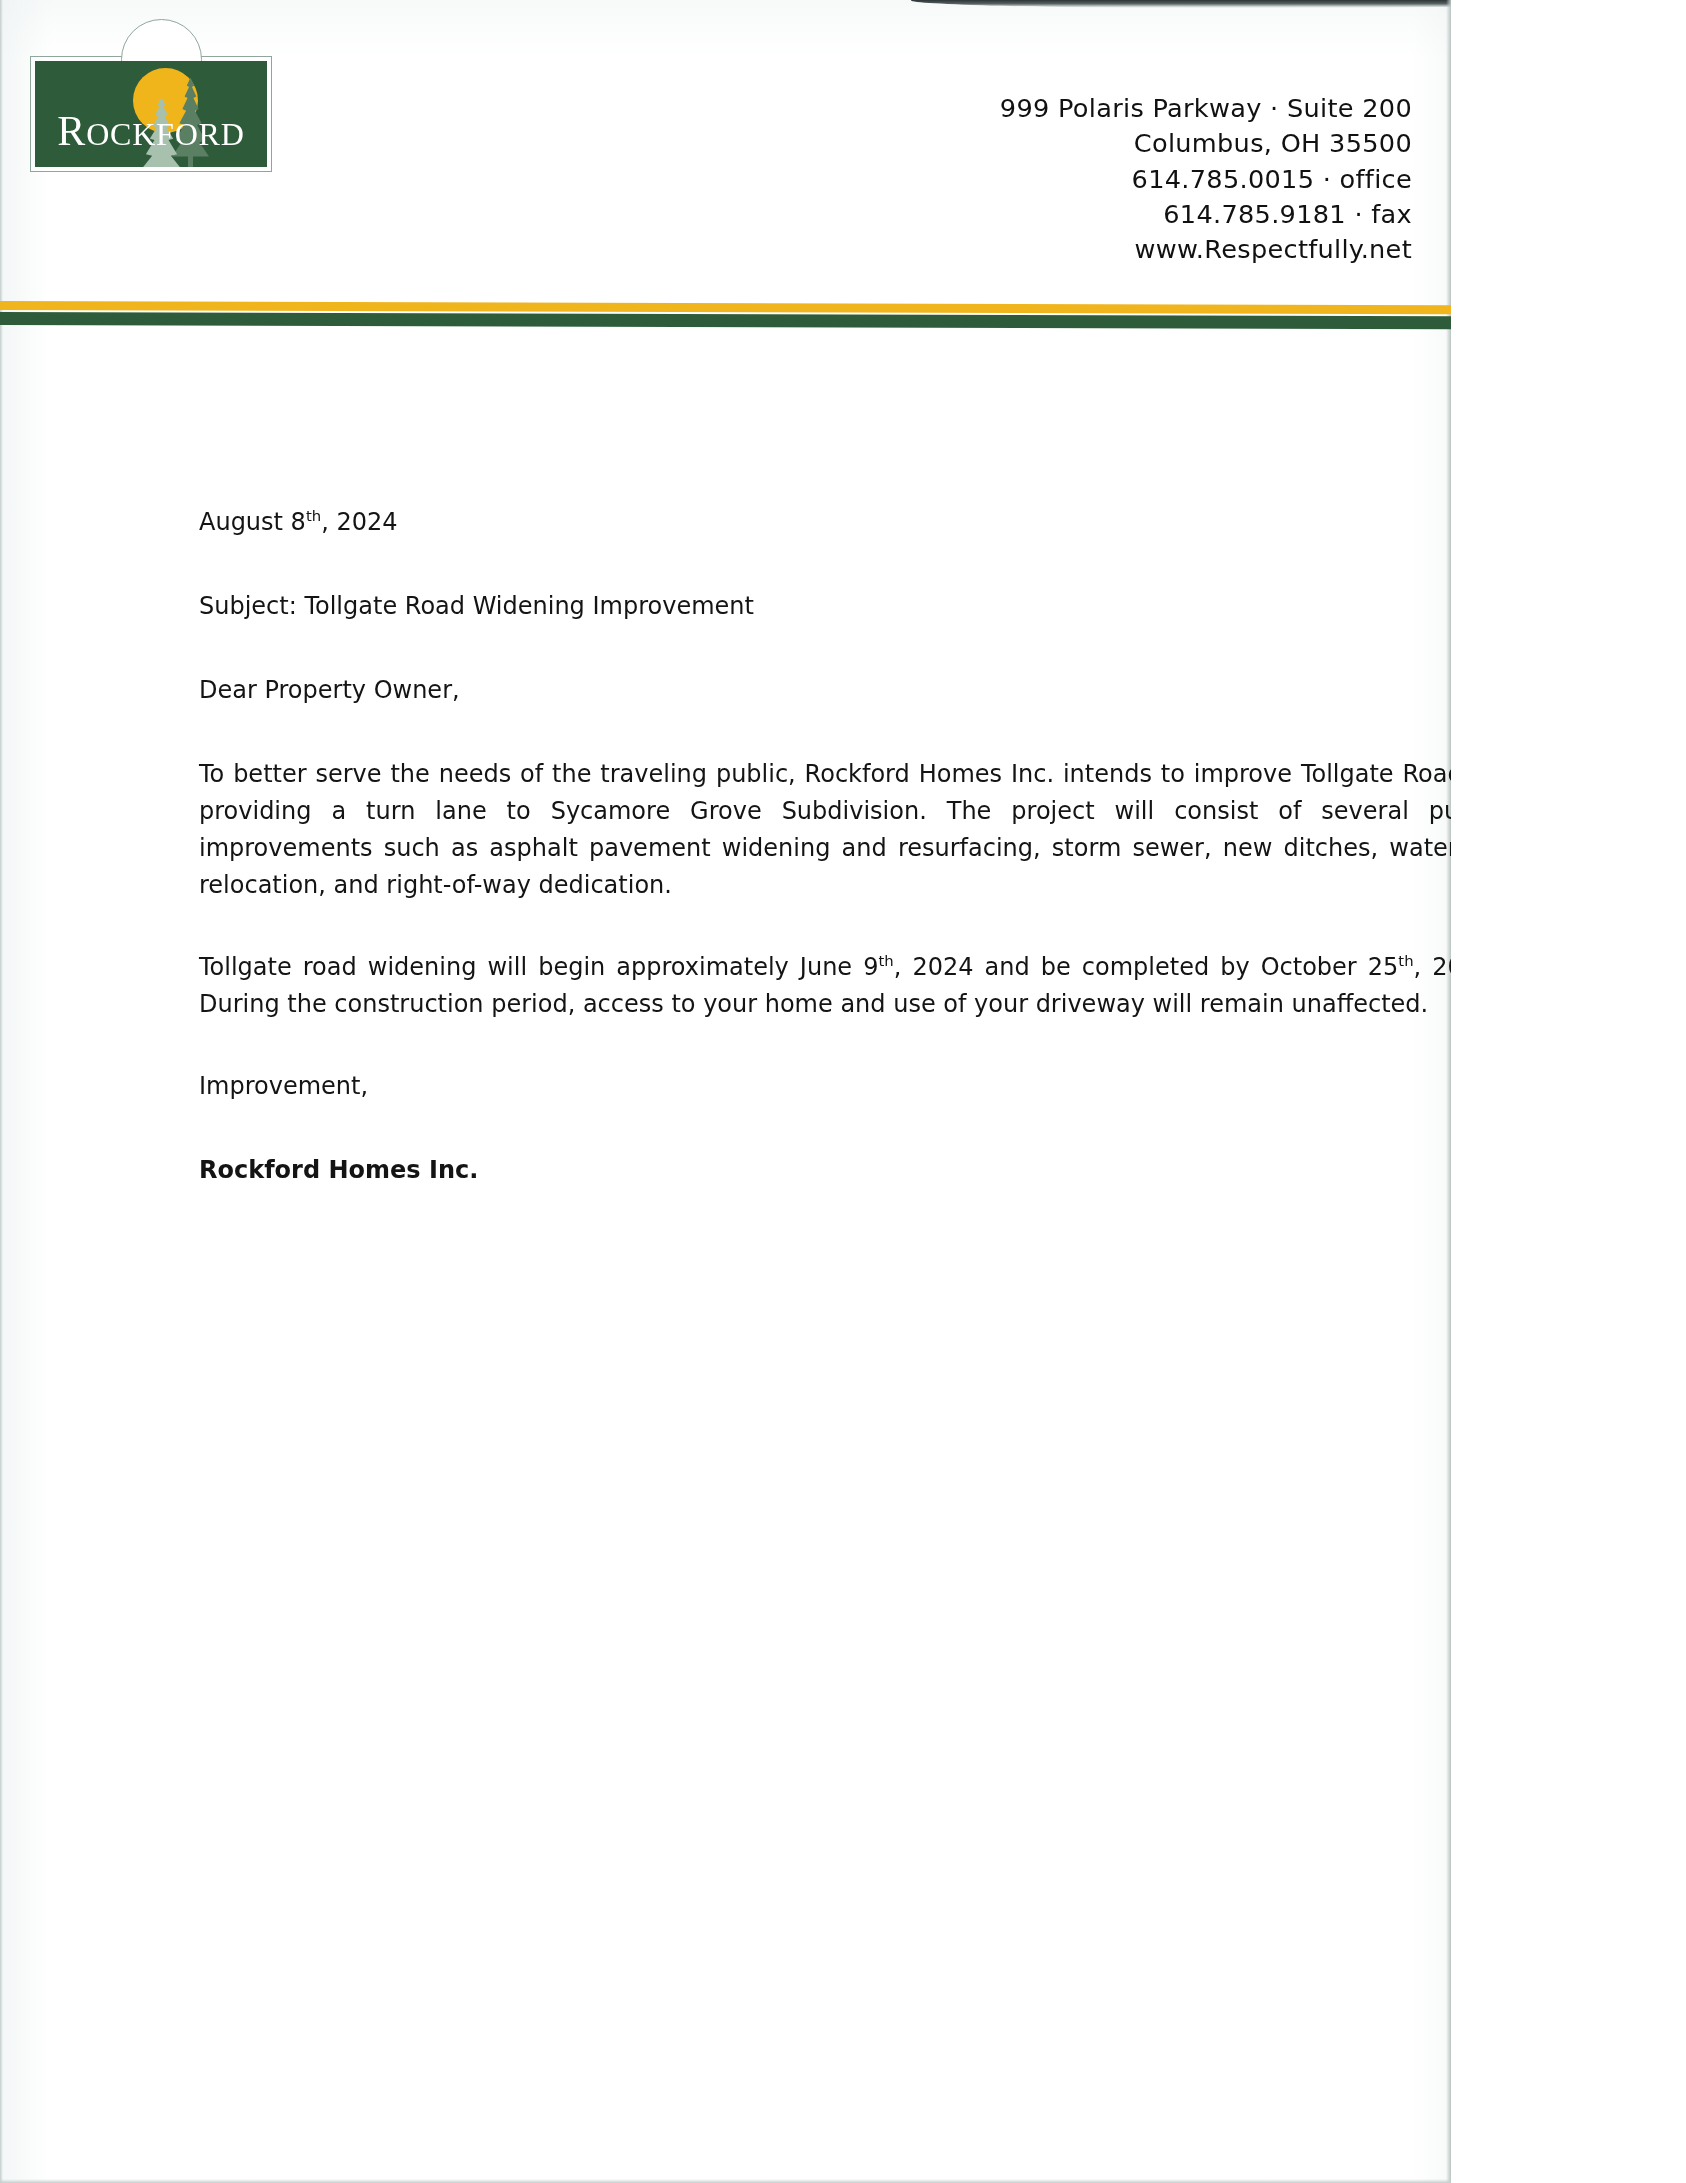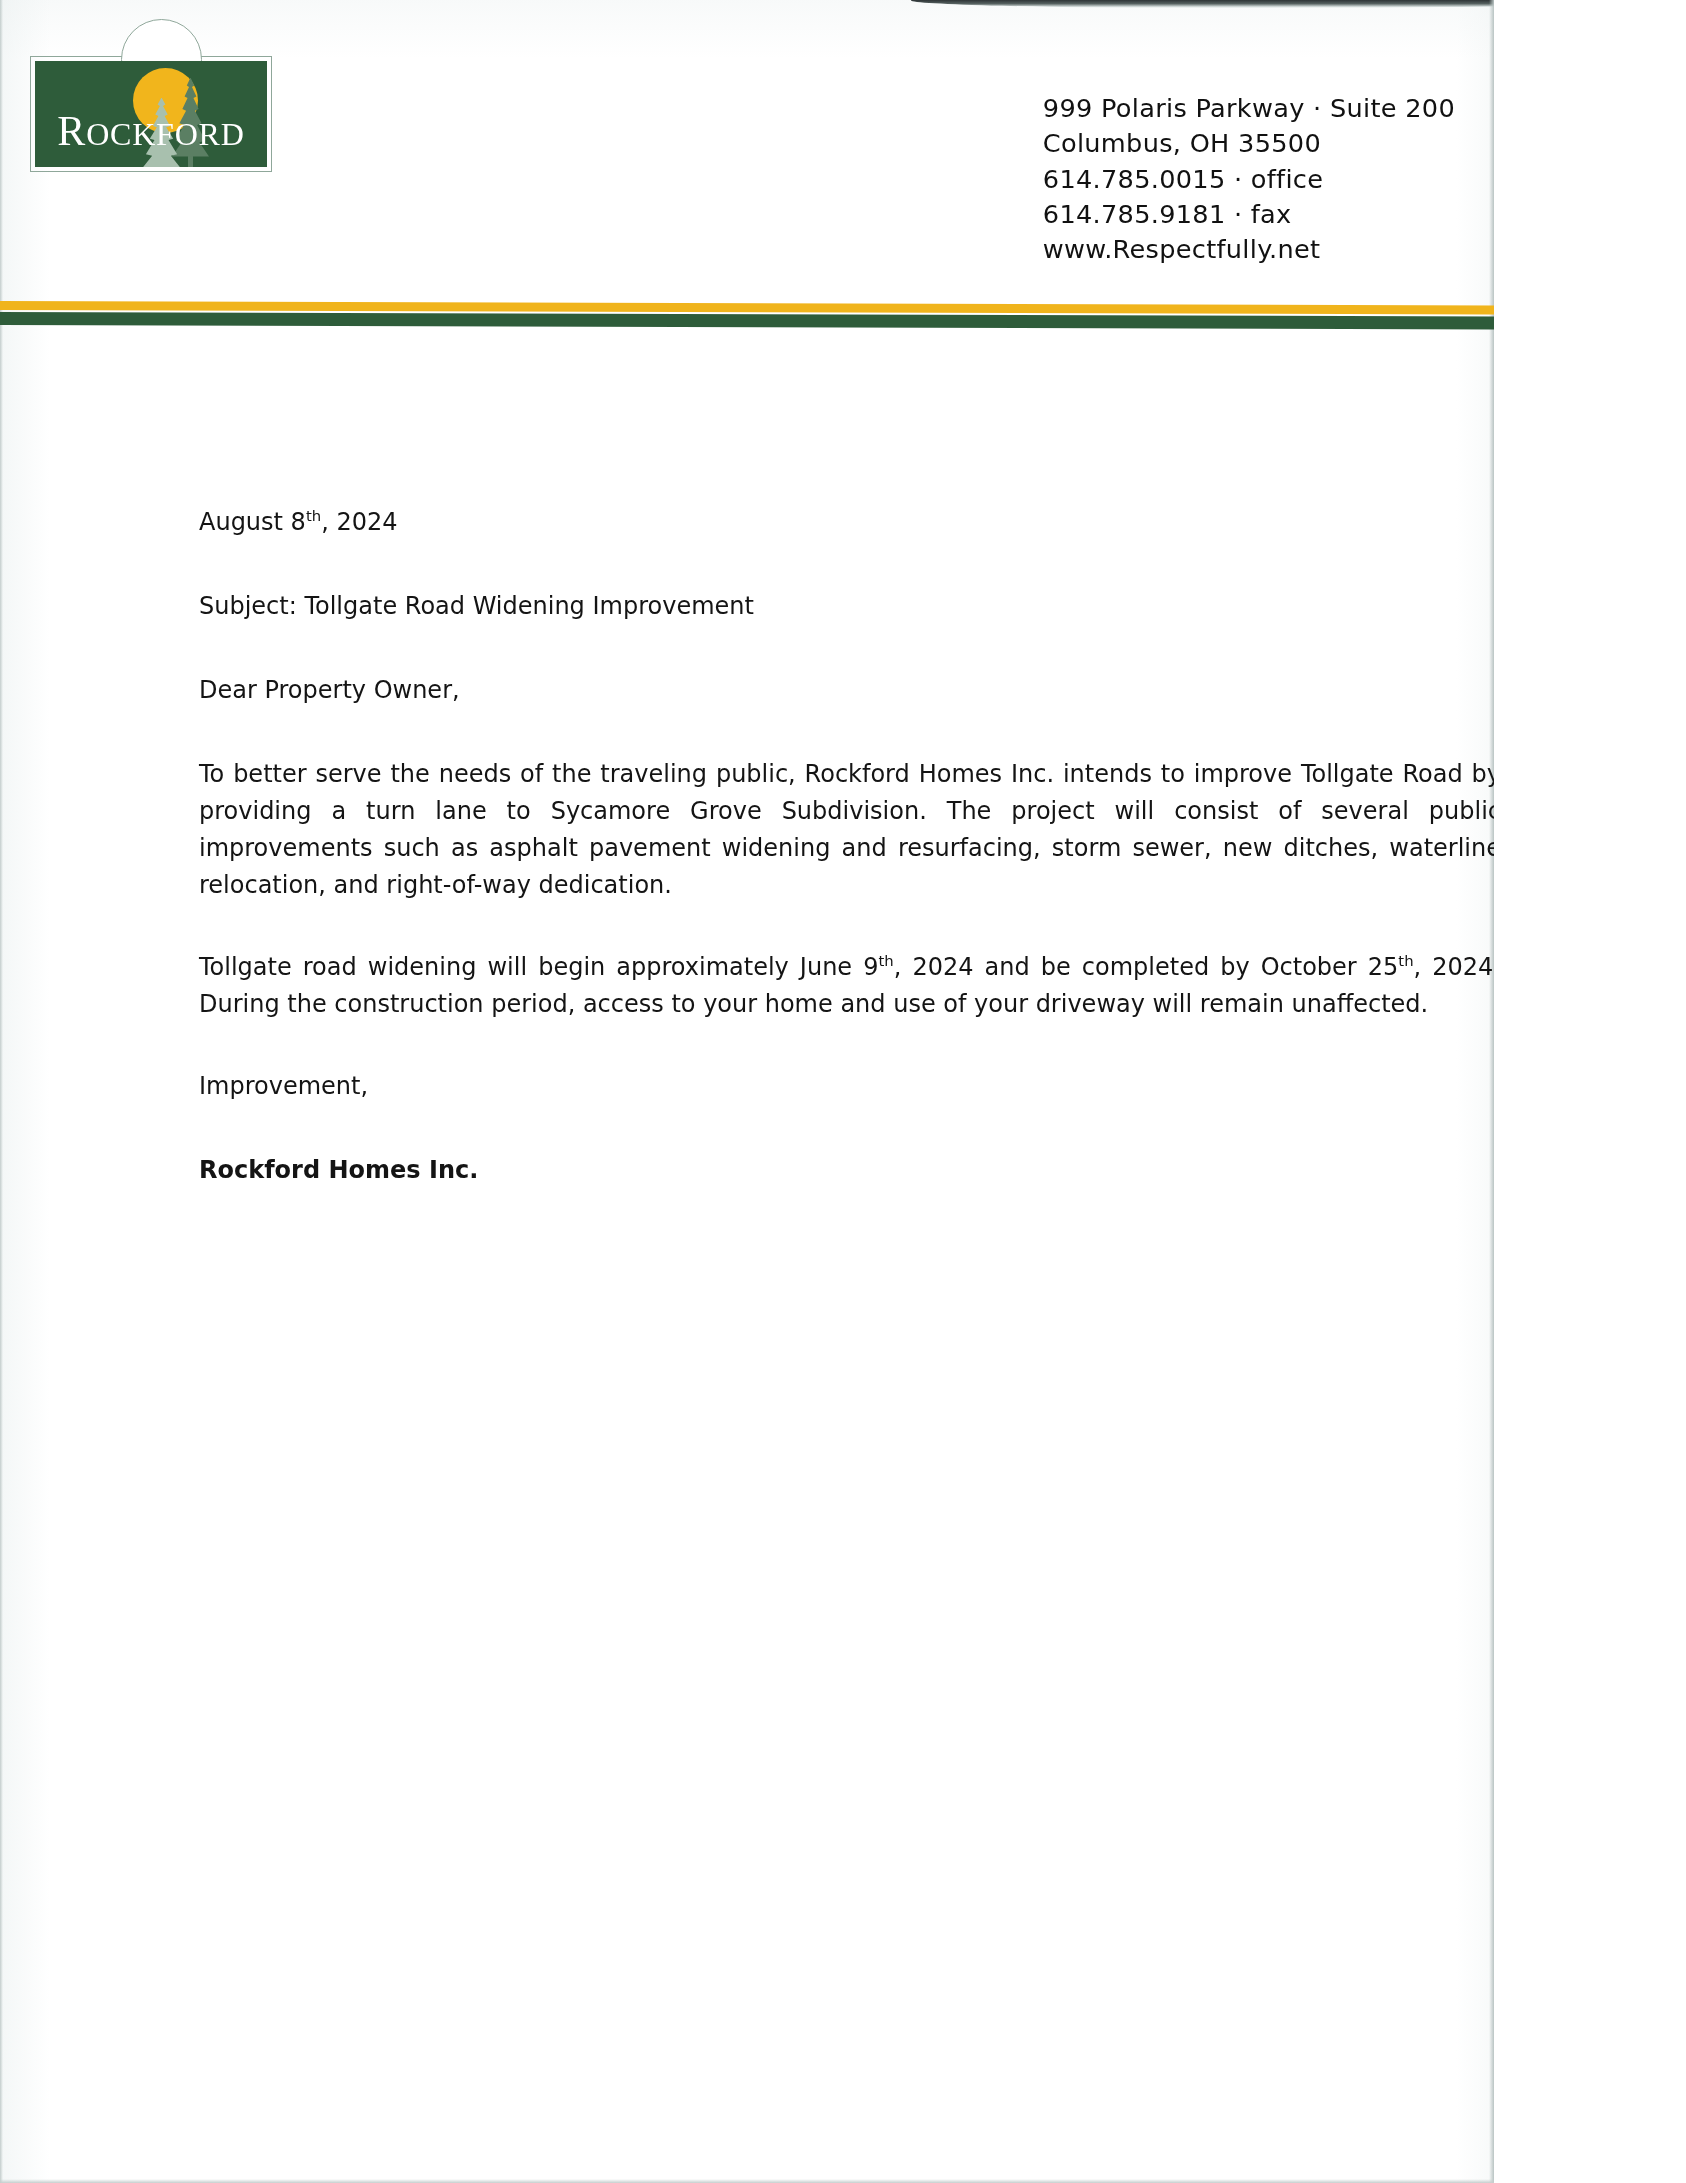--- a/index.html
+++ b/index.html
@@ -9,21 +9,20 @@
     background: #ffffff;
   }
   .page {
     position: relative;
     width: 1451px;
     height: 2183px;
     background: #ffffff;
     overflow: hidden;
     font-family: "Liberation Sans", sans-serif;
     color: #1b1b1b;
-    padding-left: 43px;
   }
 
   
   .scan-tint {
     position: absolute;
     inset: 0;
     background:
       linear-gradient(90deg, rgba(234,240,240,0.55) 0px, rgba(255,255,255,0) 50px),
       linear-gradient(180deg, rgba(240,244,244,0.5) 0px, rgba(255,255,255,0) 59px),
       linear-gradient(270deg, rgba(238,242,242,0.45) 0px, rgba(255,255,255,0) 38px);
@@ -171,20 +170,21 @@
     letter-spacing: 1.7px;
   }
   .logo-homes .cap { font-size: 24px; }
   .logo-homes .sc { font-size: 21px; }
 
   
   .address {
     position: absolute;
     right: 39px;
     top: 91px;
+    text-align: right;
     font-family: "DejaVu Sans", sans-serif;
     font-size: 25.6px;
     line-height: 1.38;
     color: #111111;
     letter-spacing: 0.3px;
   }
   .address div { white-space: nowrap; }
 
   
   .rule-gold {

